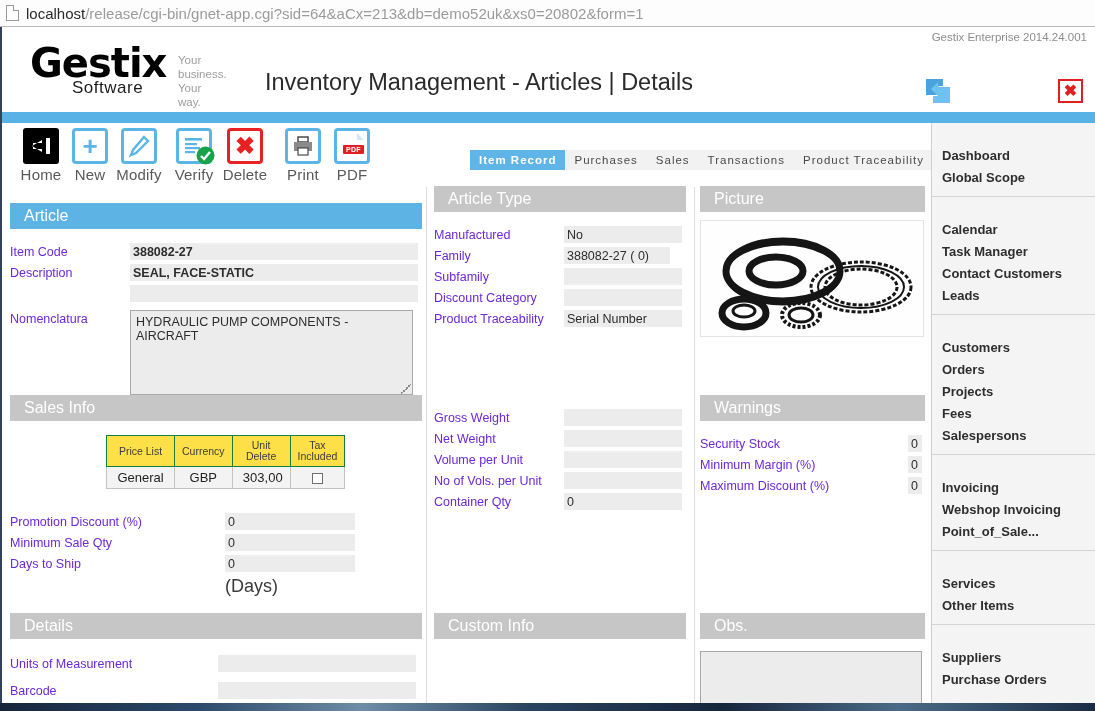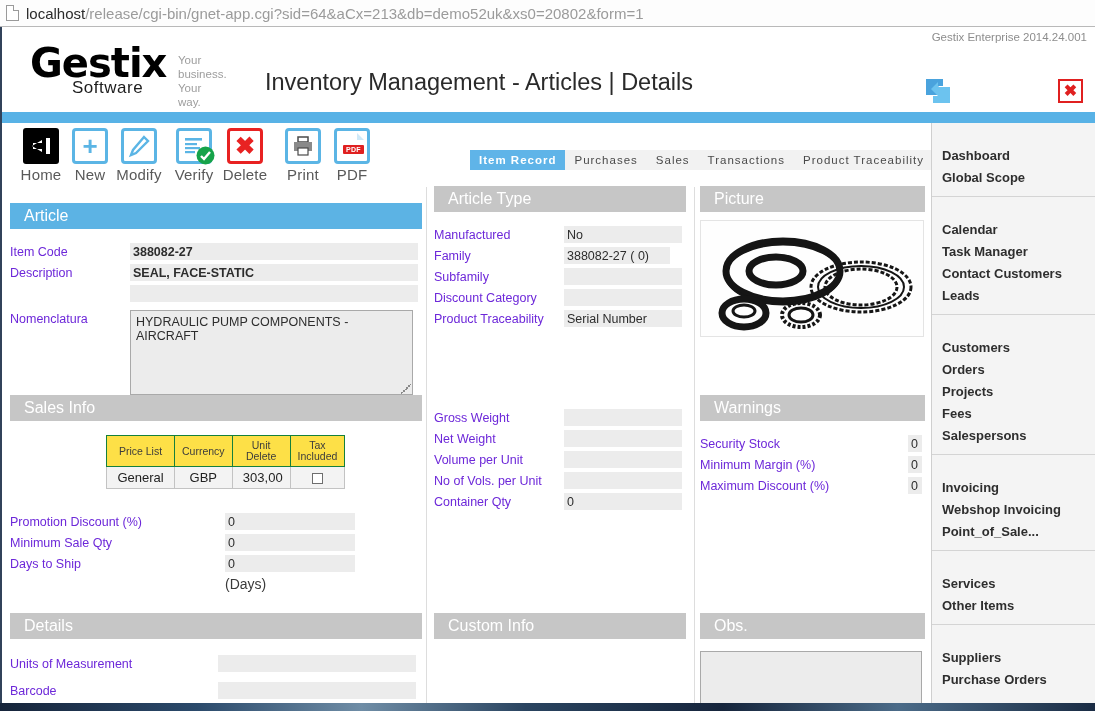--- a/index.html
+++ b/index.html
@@ -385,21 +385,21 @@
           <div class="fval" style="width:130px">0</div>
         </div>
         <div class="frow">
           <div class="flabel" style="width:215px">Minimum Sale Qty</div>
           <div class="fval" style="width:130px">0</div>
         </div>
         <div class="frow">
           <div class="flabel" style="width:215px">Days to Ship</div>
           <div class="fval" style="width:130px">0</div>
         </div>
-        <div style="margin-left:215px; font-size:14px; color:#3a3a3a;">(Days)</div>
+        <div style="margin-left:215px; font-size:18px; color:#3a3a3a;">(Days)</div>
       </div>
     </div>
 
     <div class="panel" style="left:432px; top:368px; width:252px;">
       <div class="pbody" style="padding-top:14px;">
         <div class="frow">
           <div class="flabel" style="width:130px">Gross Weight</div>
           <div class="fval" style="width:118px"></div>
         </div>
         <div class="frow">

